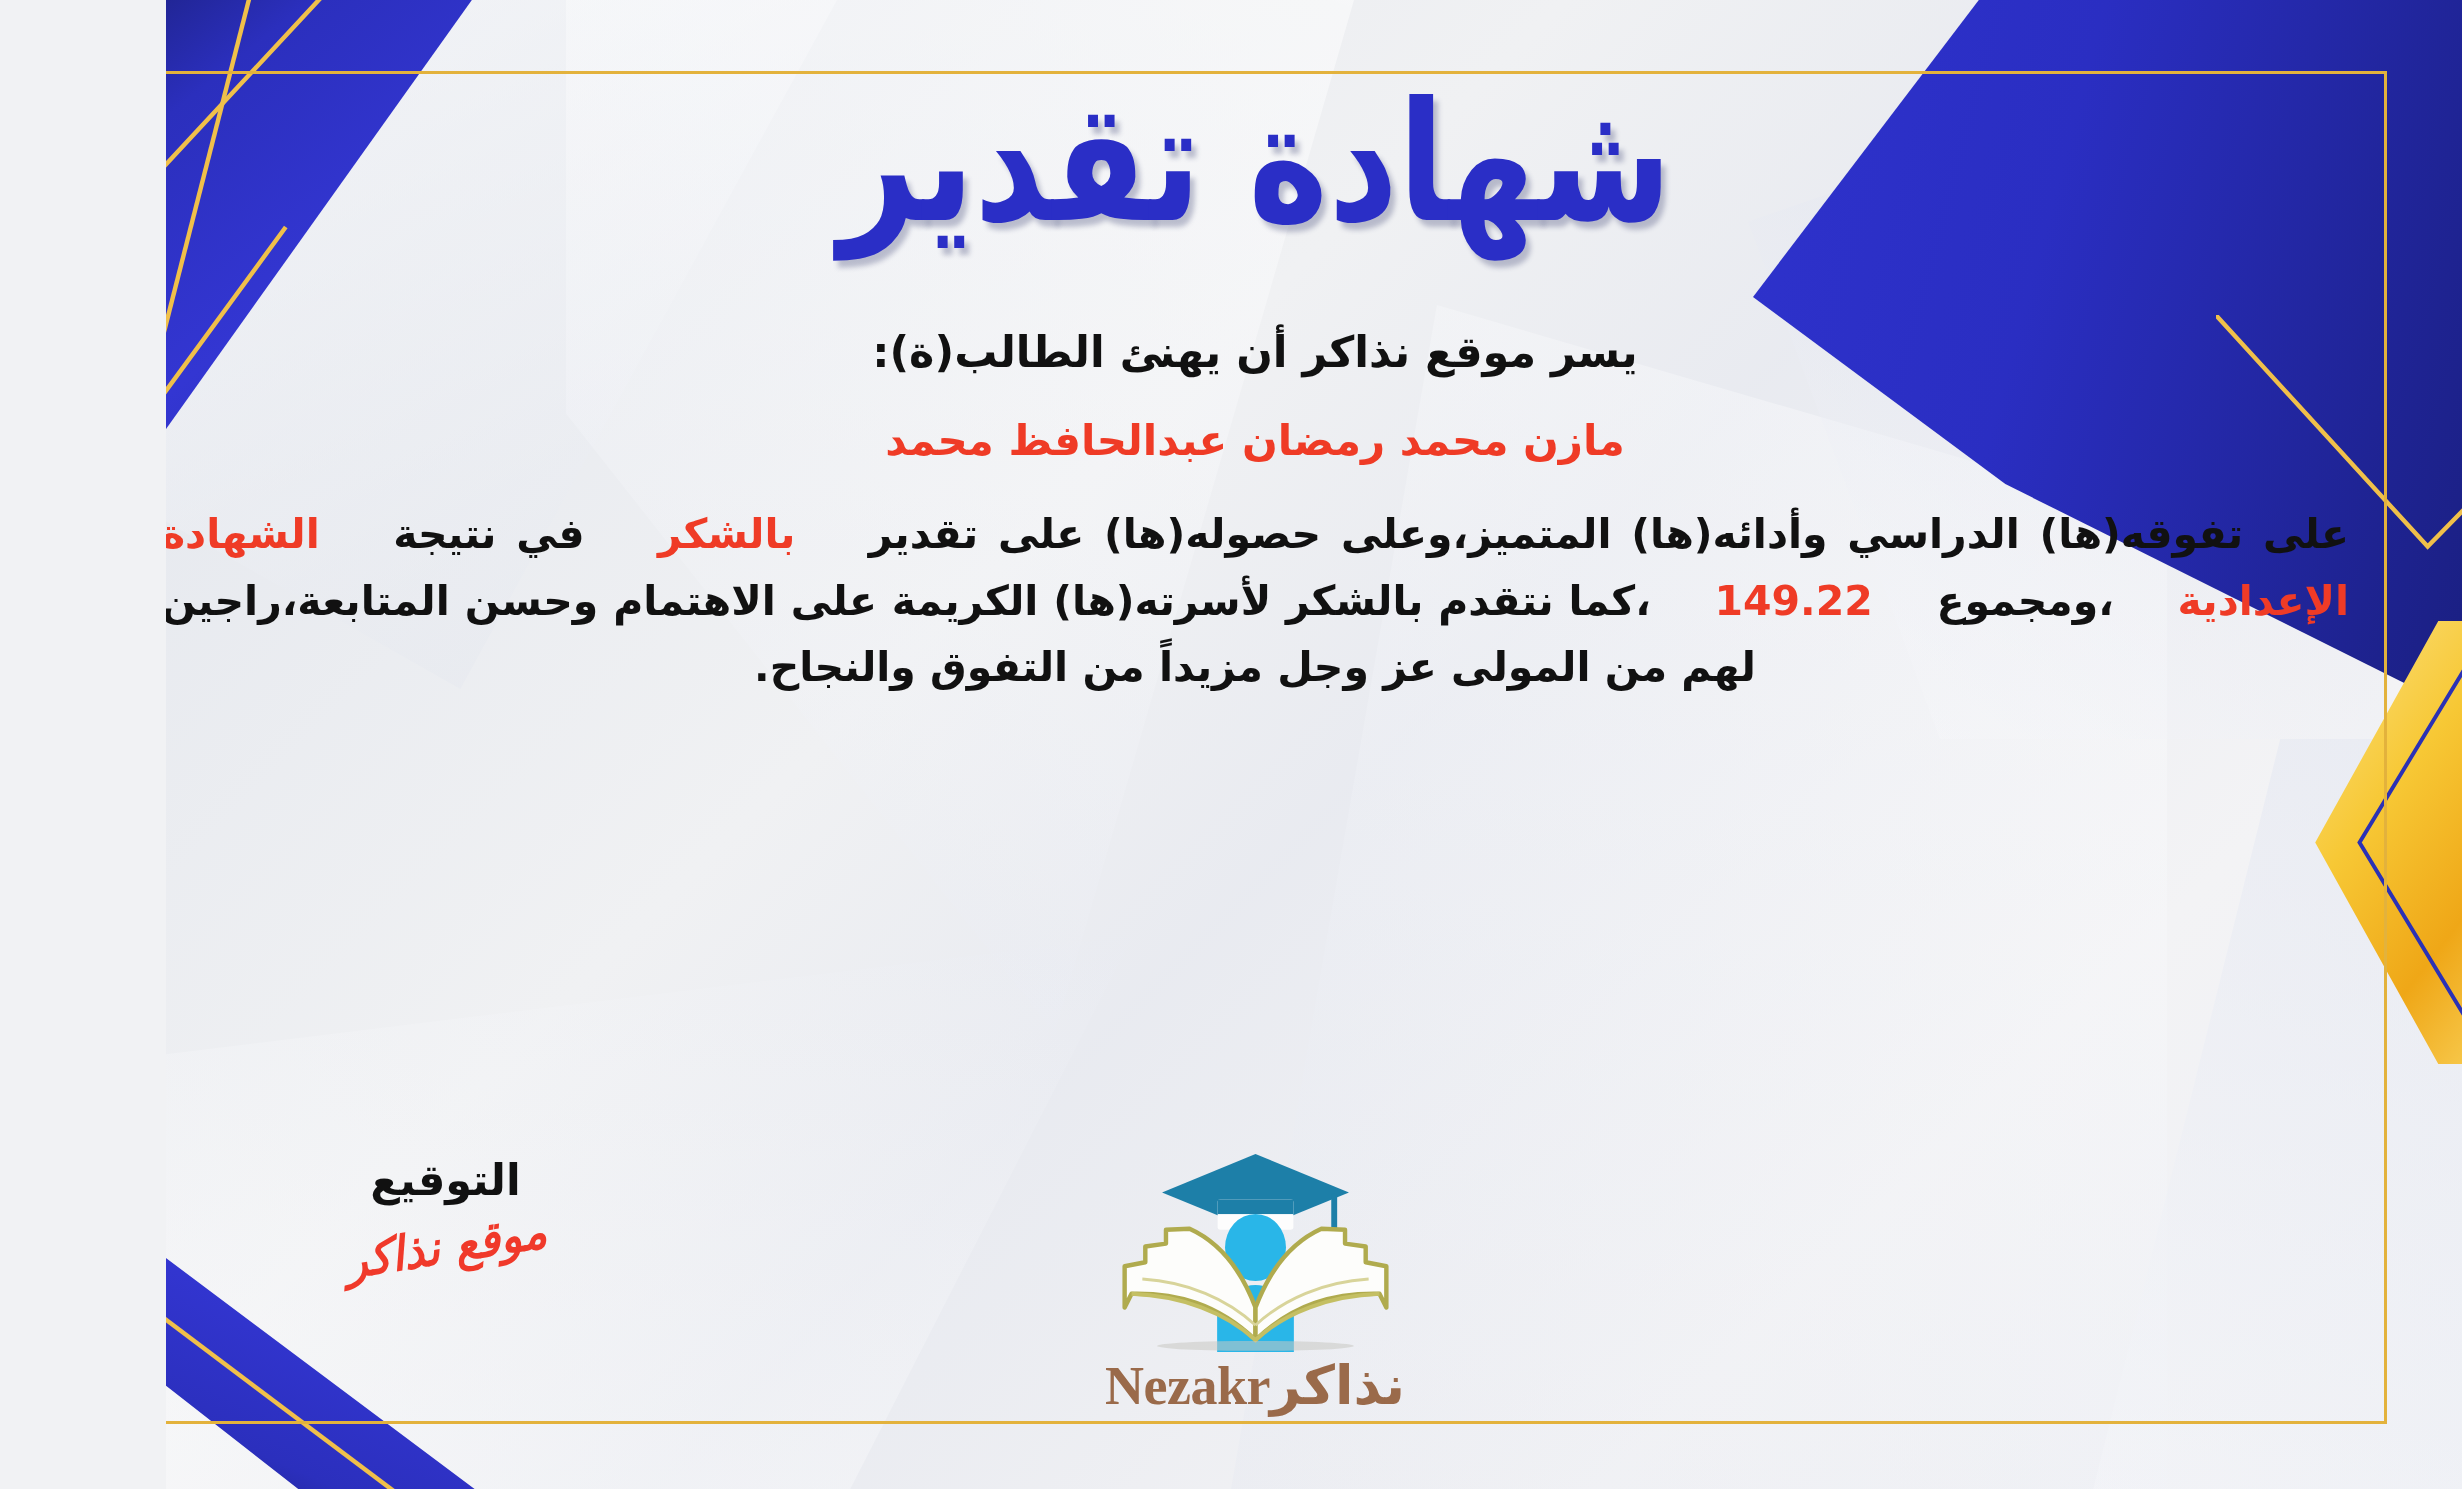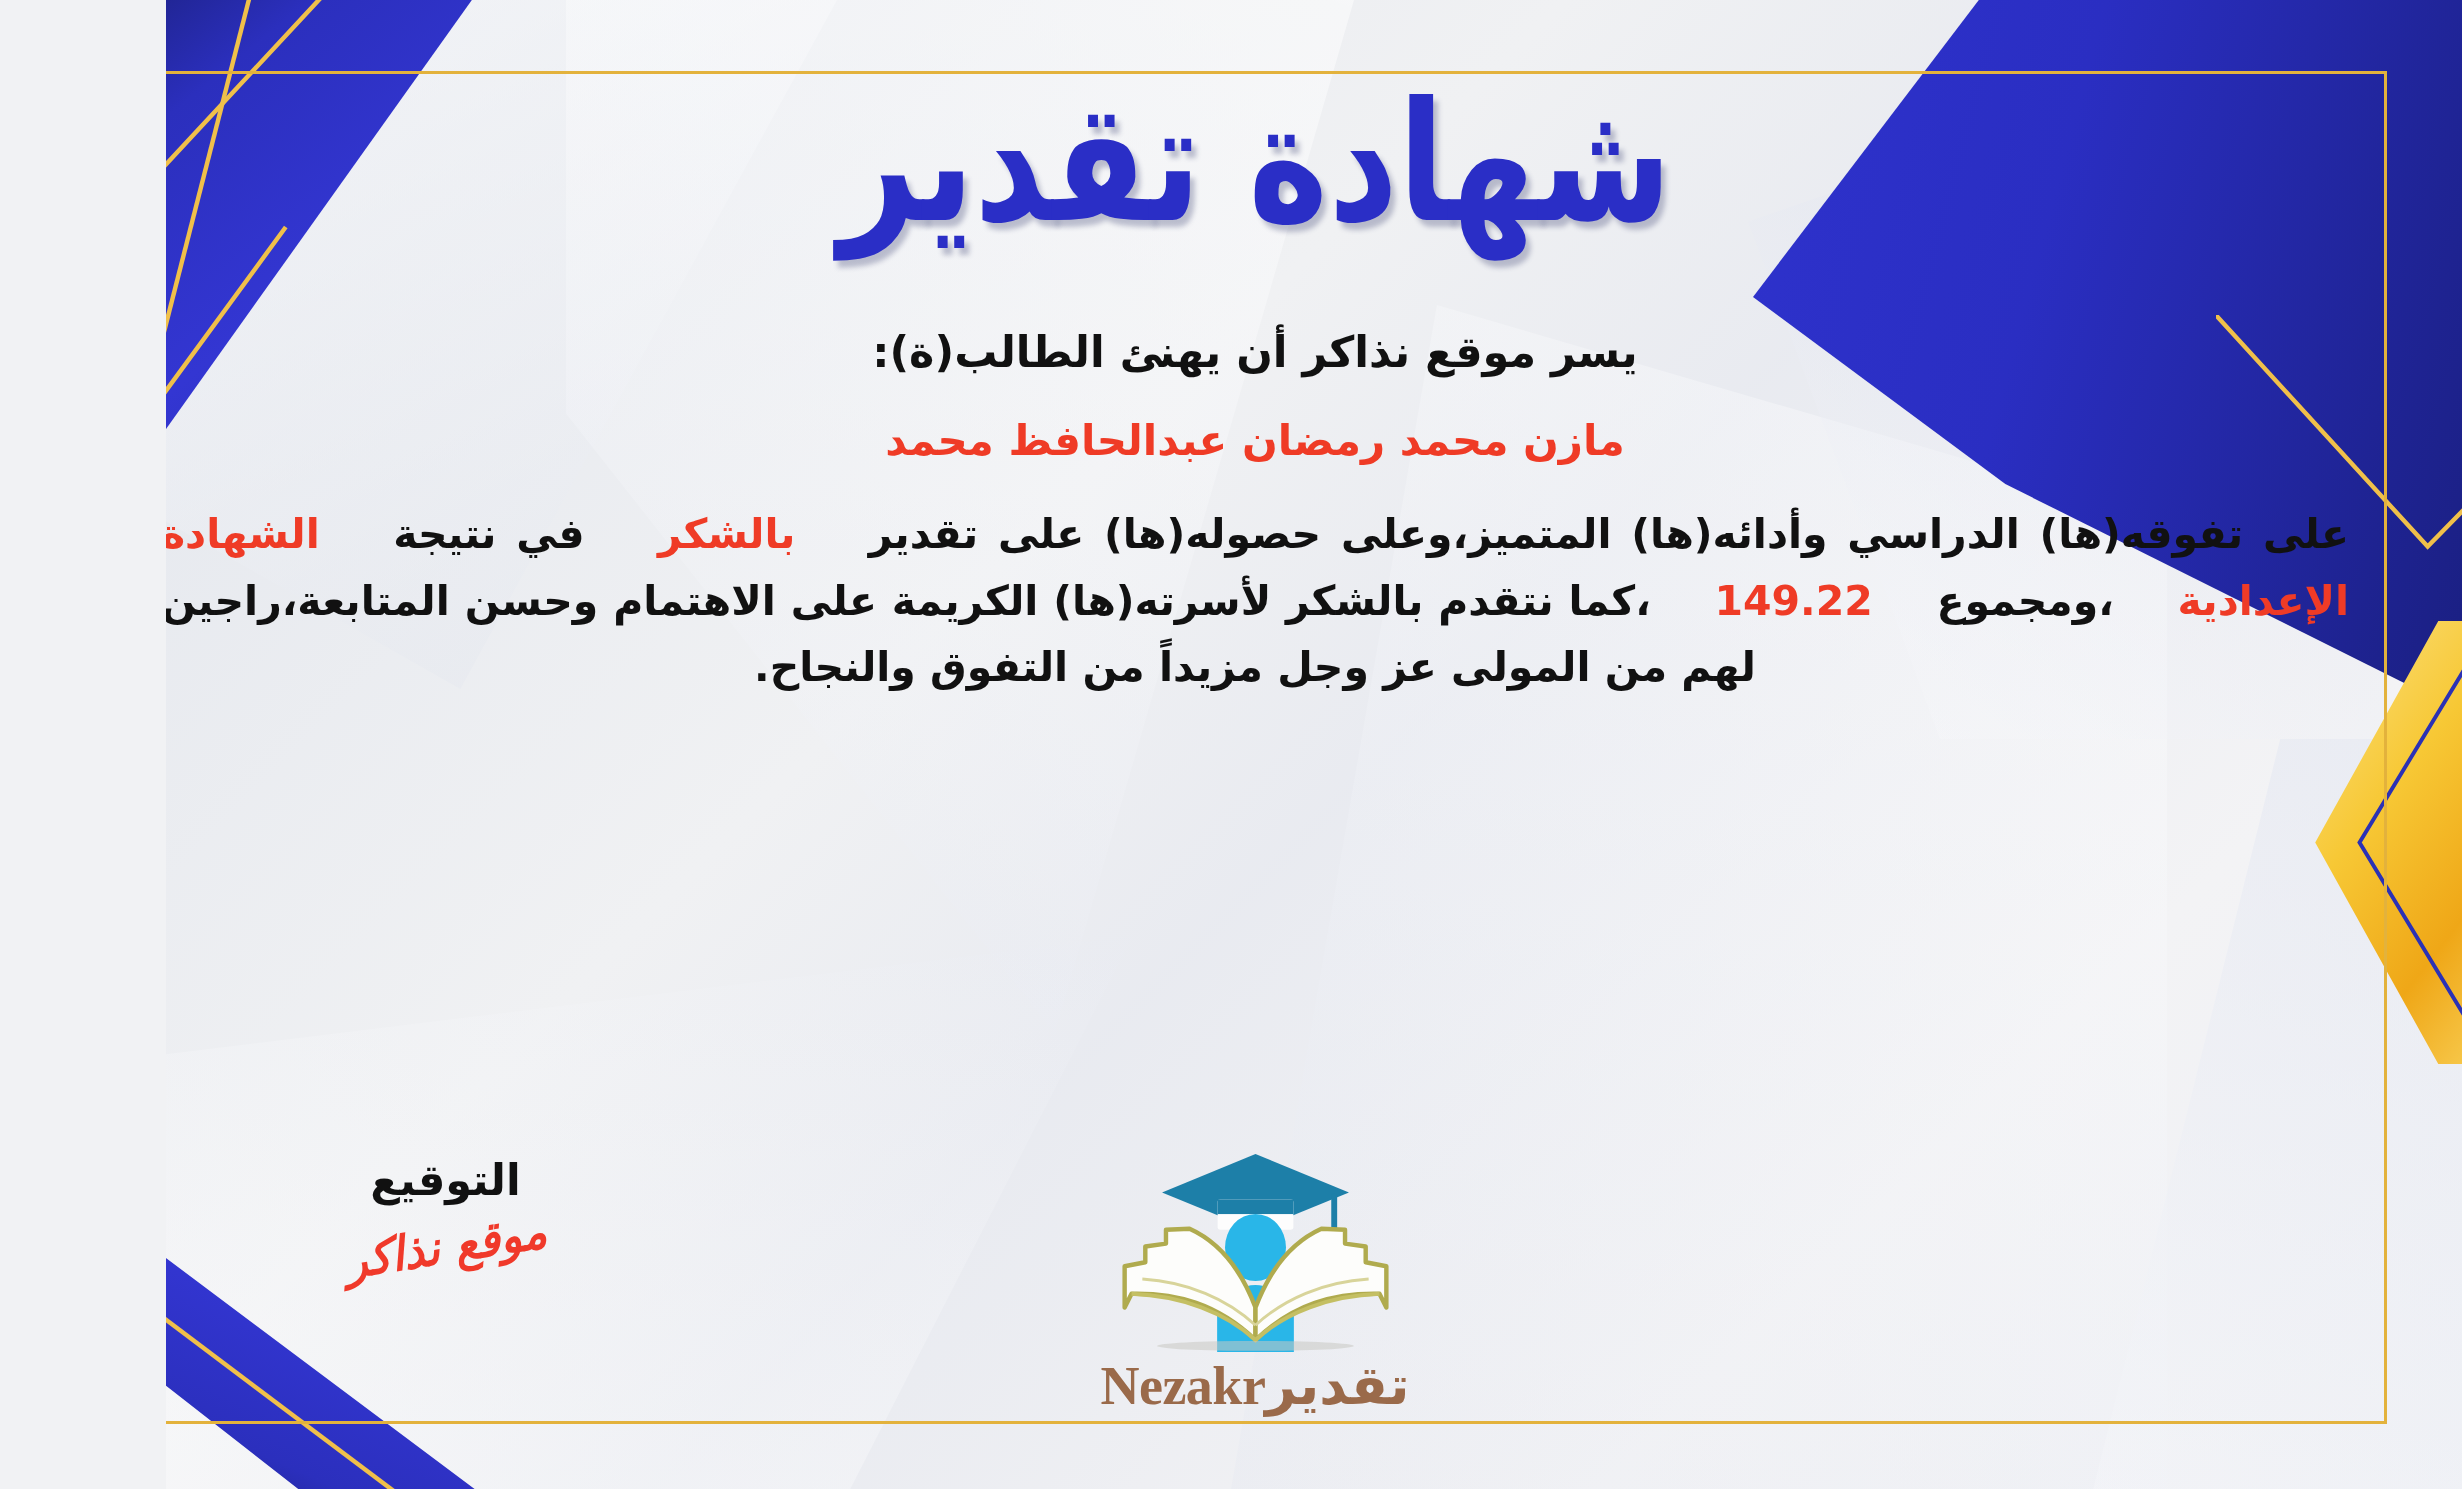--- a/index.html
+++ b/index.html
@@ -261,20 +261,20 @@
                      L 86 206 L 128 200 L 128 172 L 176 170 C 238 198, 282 256, 310 330 Z" fill="#fdfdfb" stroke="#b0ab4e" stroke-width="9" stroke-linejoin="round"></path>
             <path d="M310 396 C 388 322, 470 300, 562 302 L 576 330 L 576 246 L 534 238
                      L 534 206 L 492 200 L 492 172 L 444 170 C 382 198, 338 256, 310 330 Z" fill="#fdfdfb" stroke="#b0ab4e" stroke-width="9" stroke-linejoin="round"></path>
             <path d="M58 302 C 160 306, 250 340, 310 396 C 370 340, 460 306, 562 302" fill="none" stroke="#c4bf63" stroke-width="8"></path>
             <path d="M80 272 C 172 278, 252 312, 310 366" fill="none" stroke="#d8d49a" stroke-width="6"></path>
             <path d="M540 272 C 448 278, 368 312, 310 366" fill="none" stroke="#d8d49a" stroke-width="6"></path>
             <ellipse cx="310" cy="408" rx="200" ry="10" fill="#c9c9c2" opacity="0.55"></ellipse>
           </svg>
         </div>
         <div class="logo-text">
-          <span class="ar">تقدير</span><span>Nezakr</span>
+          <span class="ar">نذاكر</span><span>Nezakr</span>
         </div>
       </div>
 
     </div>
   </div>
 </div>
 
 
 </body></html>

